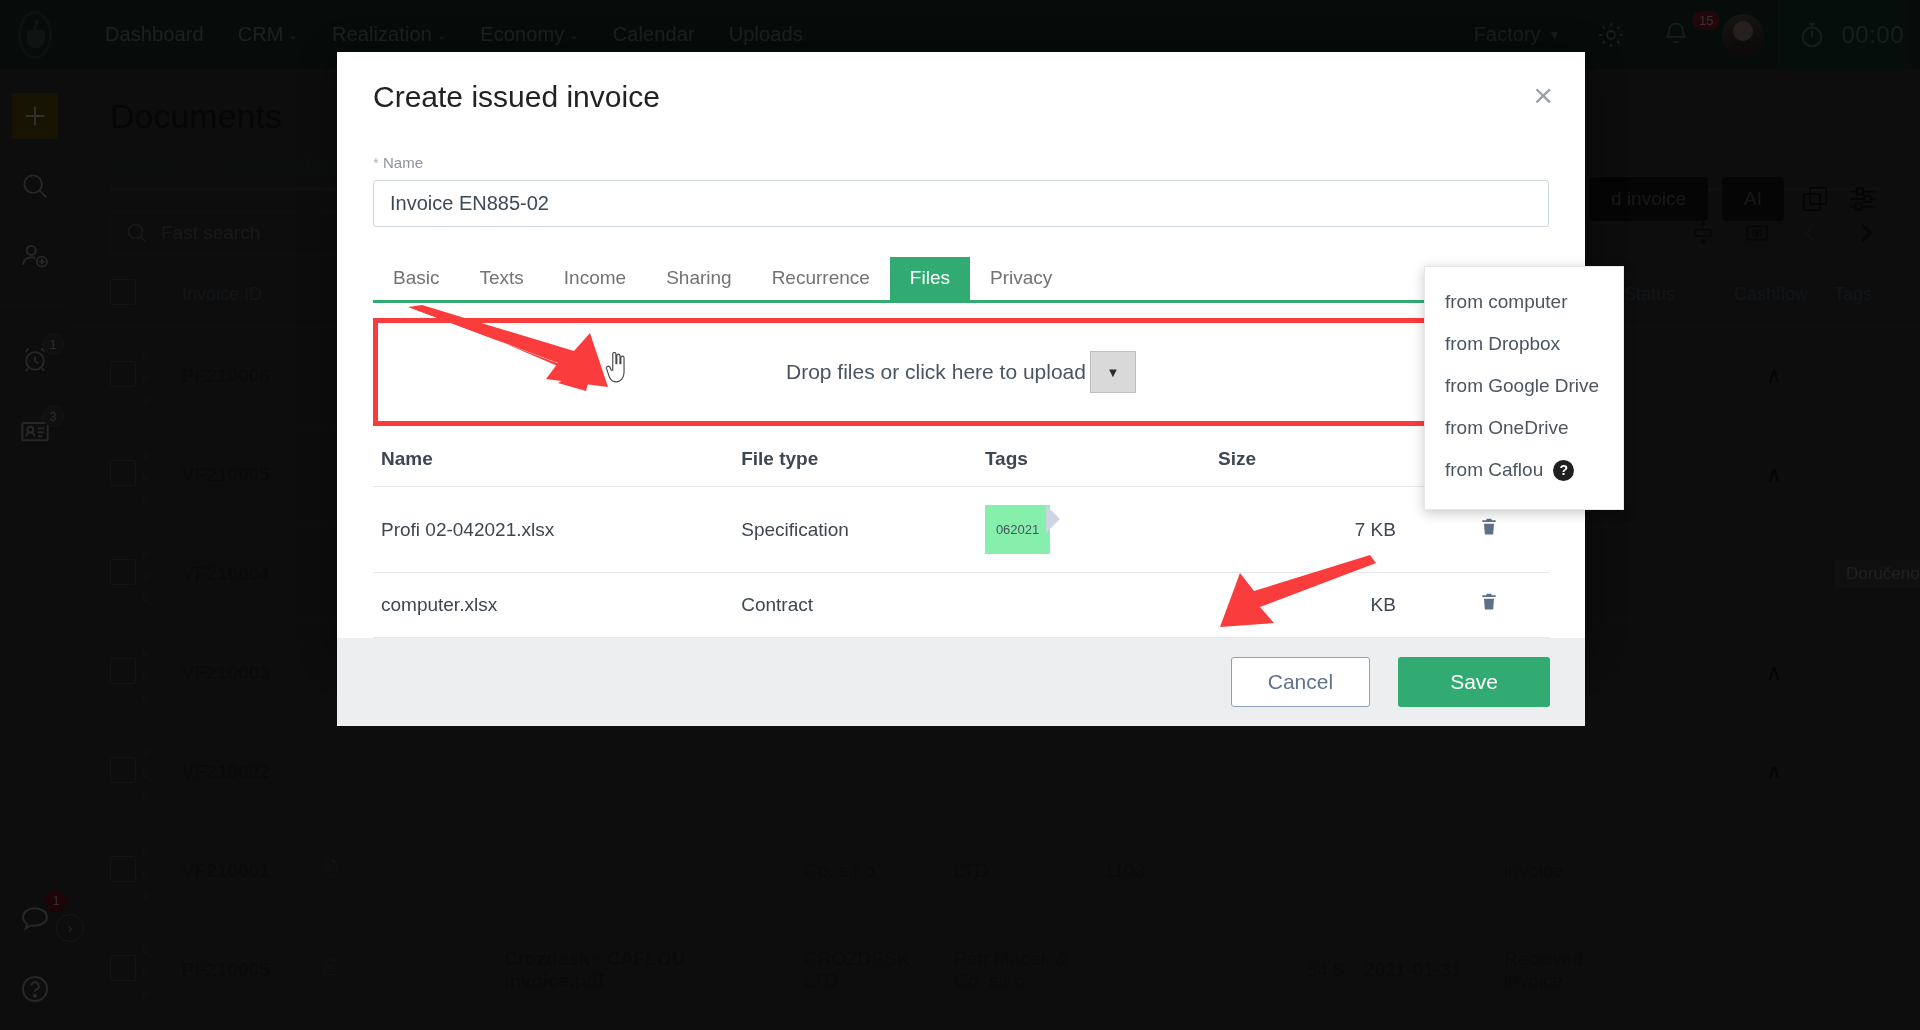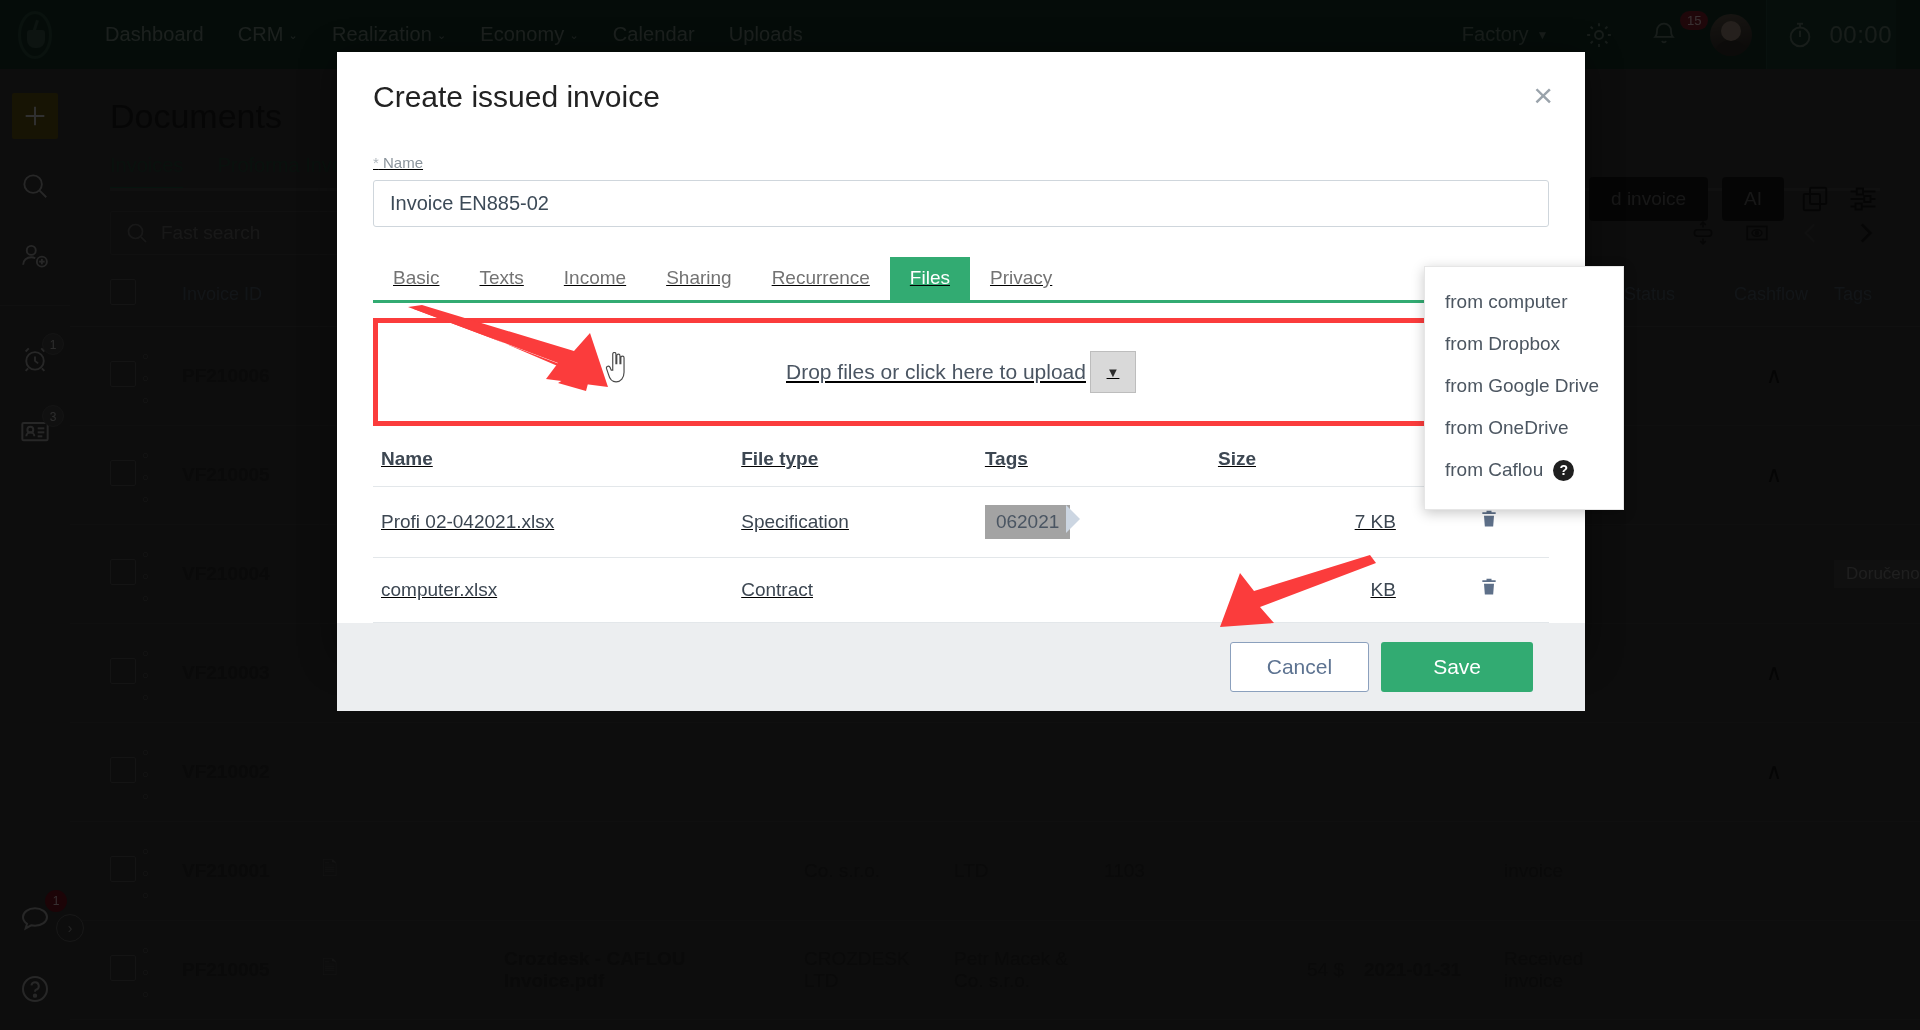--- a/index.html
+++ b/index.html
@@ -45,21 +45,21 @@
     content: ""; position: absolute; left: 13px; top: 6px;
     width: 3px; height: 13px; background: #3b5c4d; transform: rotate(18deg);
   }
   #main-nav { display: flex; align-items: center; gap: 0; margin-left: 18px; }
   .nav-link {
     color: #7e9489; font-size: 20px; padding: 0 17px; cursor: pointer;
     white-space: nowrap; letter-spacing: .1px;
   }
   .nav-link .caret { font-size: 11px; margin-left: 5px; position: relative; top: -2px;}
   #topbar-right {
-    margin-left: auto; display: flex; align-items: center; gap: 4px; padding-right: 24px;
+    margin-left: auto; display: flex; align-items: center; gap: 4px; padding-right: 12px;
   }
   .tb-item { display: flex; align-items: center; color: #6c8478; font-size: 20px; padding: 0 16px; cursor: pointer;}
   .tb-icon { width: 30px; height: 30px; display: inline-block; position: relative; }
   .bell-wrap { position: relative; }
   .badge-count {
     position: absolute; top: -9px; right: -12px;
     background: #8c2230; color: #ffd9dd; font-size: 13px;
     border-radius: 10px; padding: 1px 7px; line-height: 17px;
   }
   #avatar {
@@ -192,21 +192,21 @@
     left:337px; top:52px; width:1248px; height:600px;
     background:#fff; box-shadow:0 6px 34px rgba(0,0,0,.45);
     display:flex; flex-direction:column;
   }
   #modal-head { padding:28px 36px 0 36px; position:relative; }
   #modal-title { font-size:30px; color:#222; font-weight:400; }
   #modal-close {
     position:absolute; right:32px; top:26px; font-size:34px; color:#9aa3ab; cursor:pointer;
     line-height:34px; font-weight:300;
   }
-  #modal-body { padding:0 36px; flex:1 1 auto; position:relative;text-decoration:underline; }
+  #modal-body { padding:0 36px; flex:1 1 auto; position:relative; }
   .field-label { font-size:15px; color:#8b949c; margin-top:40px; }
   .req-star { color:#b0b7bd; }
   #name-input {
     margin-top:9px; width:1176px; height:47px; border:1px solid #cfd6dc; border-radius:3px;
     font-size:20px; color:#3c4a57; padding:0 16px; font-family:"Liberation Sans", sans-serif;
     background:#fff; outline:none;
   }
   #modal-tabs {
     margin-top:30px; display:flex; align-items:stretch; border-bottom:3px solid #32ab72;
     height:46px;
@@ -253,32 +253,32 @@
   }
   #file-table td {
     font-size:19px; color:#3d4752; padding:18px 0 18px 8px; border-bottom:1px solid #e3e7ea;
   }
   .fc-name { width:340px; }
   .fc-type { width:230px; }
   .fc-tags { width:220px; }
   .fc-size { width:200px; text-align:right; padding-right:26px !important;}
   .fc-del  { width:120px; text-align:center; }
   .file-tag {
-    background:#a3a3a3; color:#4a5562; font-size:19px; padding:6px 11px; display:inline-block;
+    background:#86efac; color:#4a5562; font-size:13px; padding:17px 11px; display:inline-block;
     position:relative;
   }
   .file-tag::after {
     content:""; position:absolute; right:-10px; top:0; width:0; height:0;
     border:14px solid transparent; border-left-color:#ccd6e2; border-right-width:0;
   }
   .trash { color:#5e7089; font-size:22px; cursor:pointer;}
 
   #modal-footer {
     background:#eceef0; height:88px; display:flex; align-items:center; justify-content:flex-end;
-    gap:12px; padding-right:52px; flex:0 0 88px;
+    gap:28px; padding-right:35px; flex:0 0 88px;
   }
   #btn-cancel {
     border:1px solid #8ba0bd; background:#fff; color:#5d7391; font-size:21px;
     padding:12px 36px; border-radius:3px; cursor:pointer; font-family:"Liberation Sans", sans-serif;
   }
   #btn-save {
     border:none; background:#32ab72; color:#fff; font-size:21px;
     padding:13px 52px; border-radius:3px; cursor:pointer; font-family:"Liberation Sans", sans-serif;
   }
 

